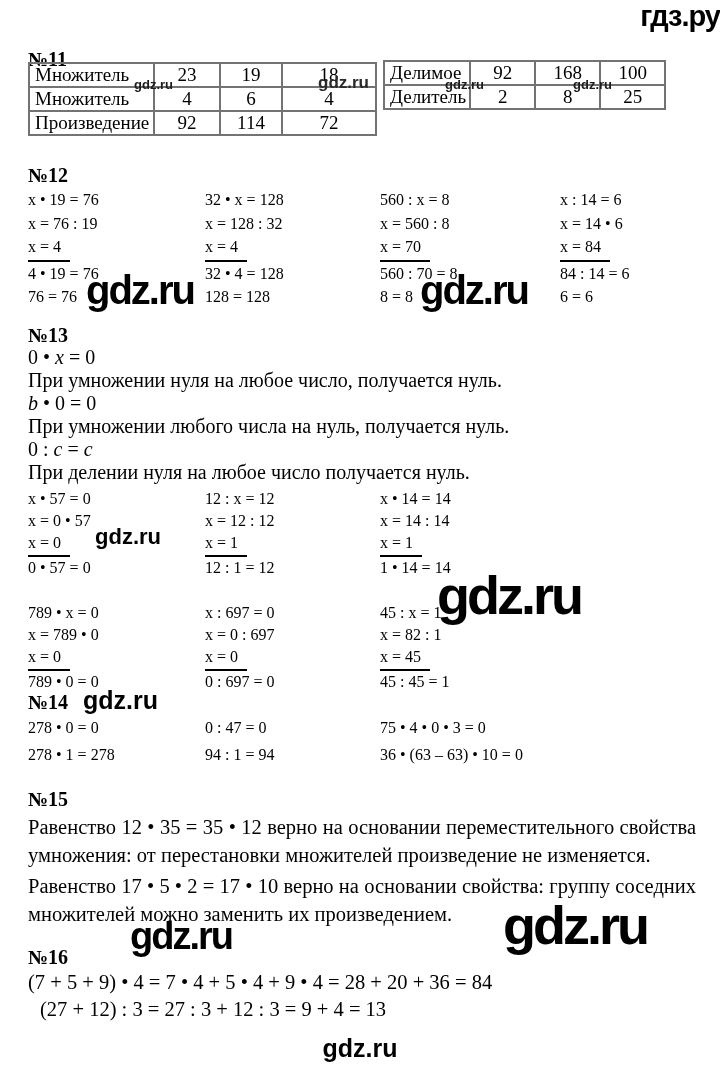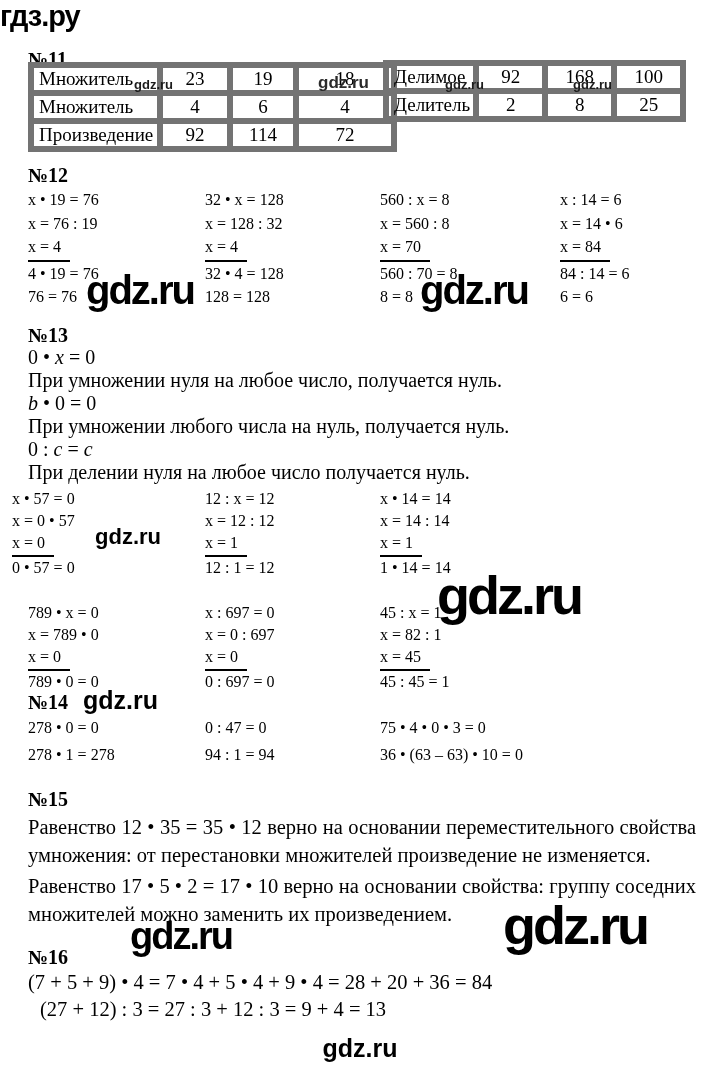--- a/index.html
+++ b/index.html
@@ -1,22 +1,22 @@
 <!DOCTYPE html>
 <html><head>
 <meta charset="utf-8">
 <style>
   html,body{margin:0;padding:0;background:#fff;}
   .page{position:relative;width:720px;height:1068px;background:#fff;overflow:hidden;
         font-family:"Liberation Serif",serif;color:#000;}
-  .title{position:absolute;top:0;left:0;width:100%;text-align:left;
+  .title{position:absolute;top:0;left:0;width:100%;text-align:right;
          font-family:"Liberation Sans",sans-serif;font-weight:bold;font-size:29px;letter-spacing:-1px;}
   .plabel{position:absolute;font-weight:bold;font-size:20px;}
   table.grid{position:absolute;border-collapse:collapse;}
-  .grid td{border:6px solid #737373;font-size:19px;height:22px;text-align:center;padding:0 3px;line-height:1.1;}
+  .grid td{border:2px solid #737373;font-size:19px;height:22px;text-align:center;padding:0 3px;line-height:1.1;}
   .grid td.lbl{text-align:left;padding-left:5px;}
   .t1 .lbl{width:115px;} .t1 .c1{width:58px;} .t1 .c2{width:54px;margin-left:23px;} .t1 .c3{width:86px;}
   .t2 .lbl{width:76px;}  .t2 .c1{width:57px;} .t2 .c2{width:57px;border-radius:9px;} .t2 .c3{width:57px;}
   .eqcol{position:absolute;font-size:16px;line-height:23.5px;white-space:nowrap;}
   .eqcol.tight{line-height:22px;}
   .ans span{display:inline-block;border-bottom:2px solid #000;padding-right:9px;padding-bottom:1px;}
   .rules{position:absolute;font-size:20px;line-height:23px;white-space:nowrap;}
   .rules em{font-style:italic;}
   .par{position:absolute;width:668px;font-size:20.5px;line-height:28px;text-align:justify;}
   .l16{position:absolute;font-size:20.5px;line-height:27px;white-space:nowrap;}
@@ -120,21 +120,21 @@
 
   <div class="rules" style="top:346px;left:28px">
     <div><span>0 • </span><em>x</em><span> = 0</span><em></em></div>
     <div>При умножении нуля на любое число, получается нуль.</div>
     <div><span></span><em>b</em><span> • 0 = 0</span><em></em></div>
     <div>При умножении любого числа на нуль, получается нуль.</div>
     <div><span>0 : </span><em>c</em><span> = </span><em>c</em></div>
     <div>При делении нуля на любое число получается нуль.</div>
   </div>
 
-  <div class="eqcol tight" style="top:488px;left:12px">
+  <div class="eqcol tight" style="top:488px;left:28px">
     <div>x • 57 = 0</div>
     <div>x = 0 • 57</div>
     <div class="ans"><span>x = 0</span></div>
     <div>0 • 57 = 0</div>
   </div>
   <div class="eqcol tight" style="top:488px;left:205px">
     <div>12 : x = 12</div>
     <div>x = 12 : 12</div>
     <div class="ans"><span>x = 1</span></div>
     <div>12 : 1 = 12</div>

